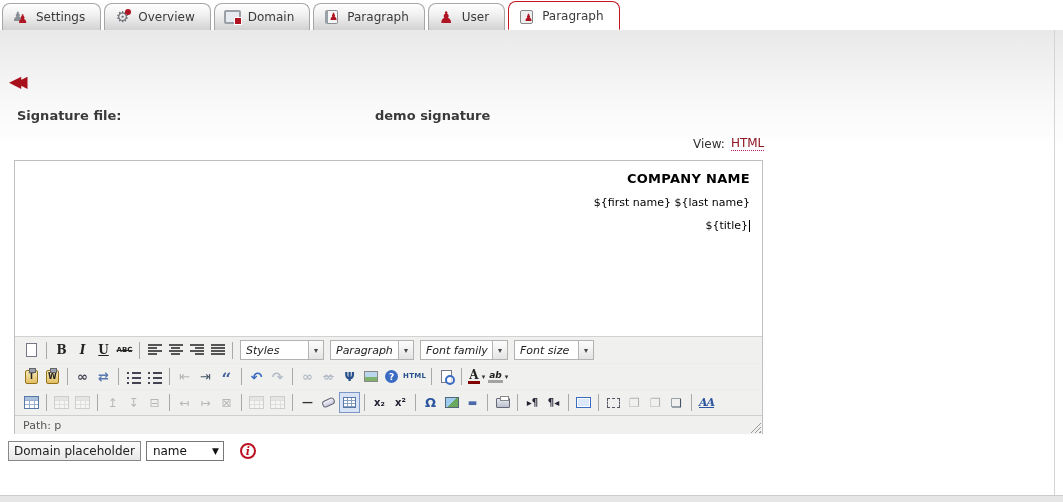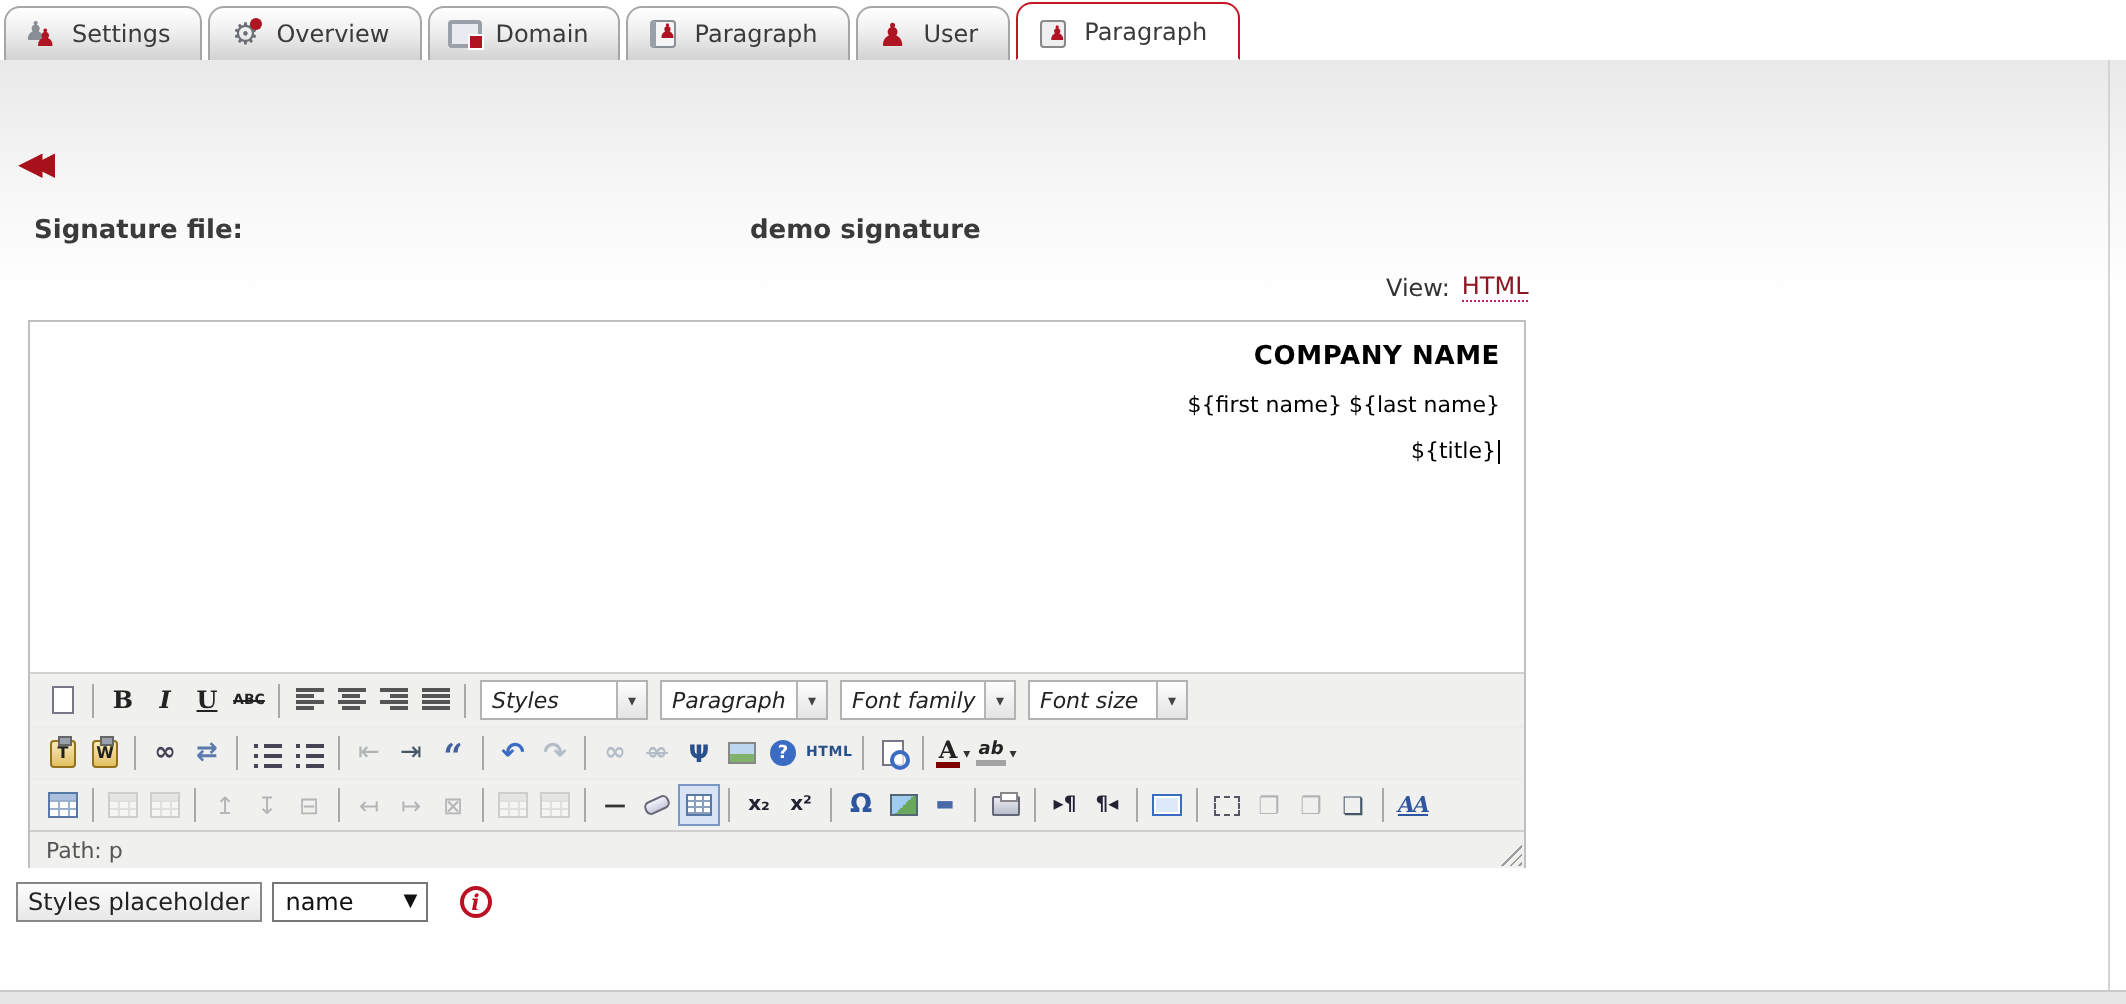--- a/index.html
+++ b/index.html
@@ -408,21 +408,21 @@
             <span class="tb-g" data-name="style-properties-icon">AA</span>
           </span>
         </div>
       <div class="statusbar" data-name="editor-status-bar">
         <span data-name="path-label">Path: p</span>
         <span class="resize-handle" data-name="resize-handle"></span>
       </div>
     </div>
 
     <div class="ph-row" data-name="placeholder-controls">
-      <span class="ph-btn" data-name="insert-placeholder-button">Styles placeholder</span>
+      <span class="ph-btn" data-name="insert-placeholder-button">Domain placeholder</span>
       <span class="ph-sel" data-name="placeholder-name-select">
         <span class="txt" data-name="select-value">name</span>
         <span class="arr" data-name="chevron-down-icon">▼</span>
       </span>
       <span class="info-ic" data-name="info-icon">i</span>
     </div>
 
     <span class="save-btn" data-name="save-button">Save</span>
   </div>
 

